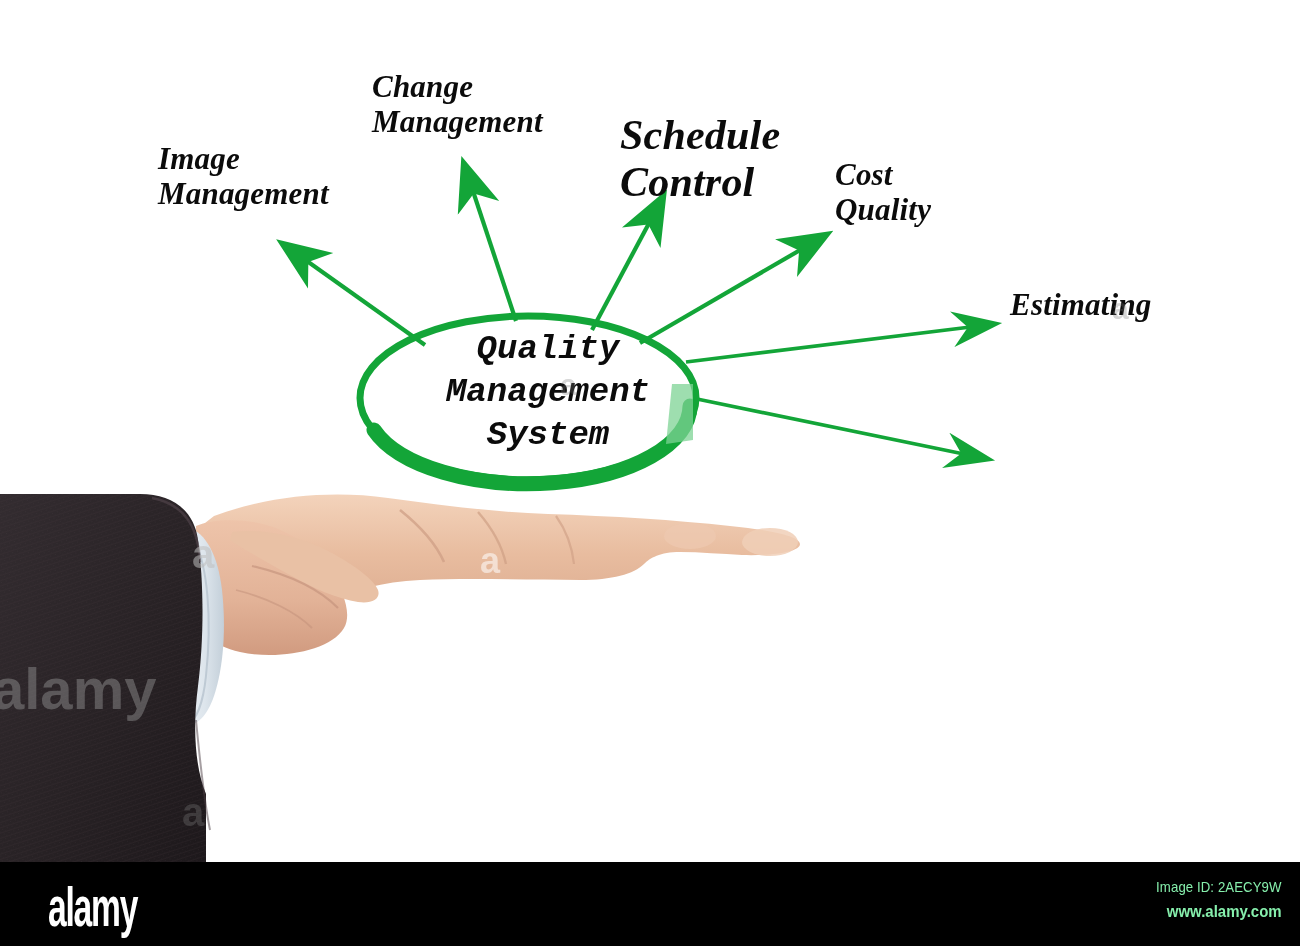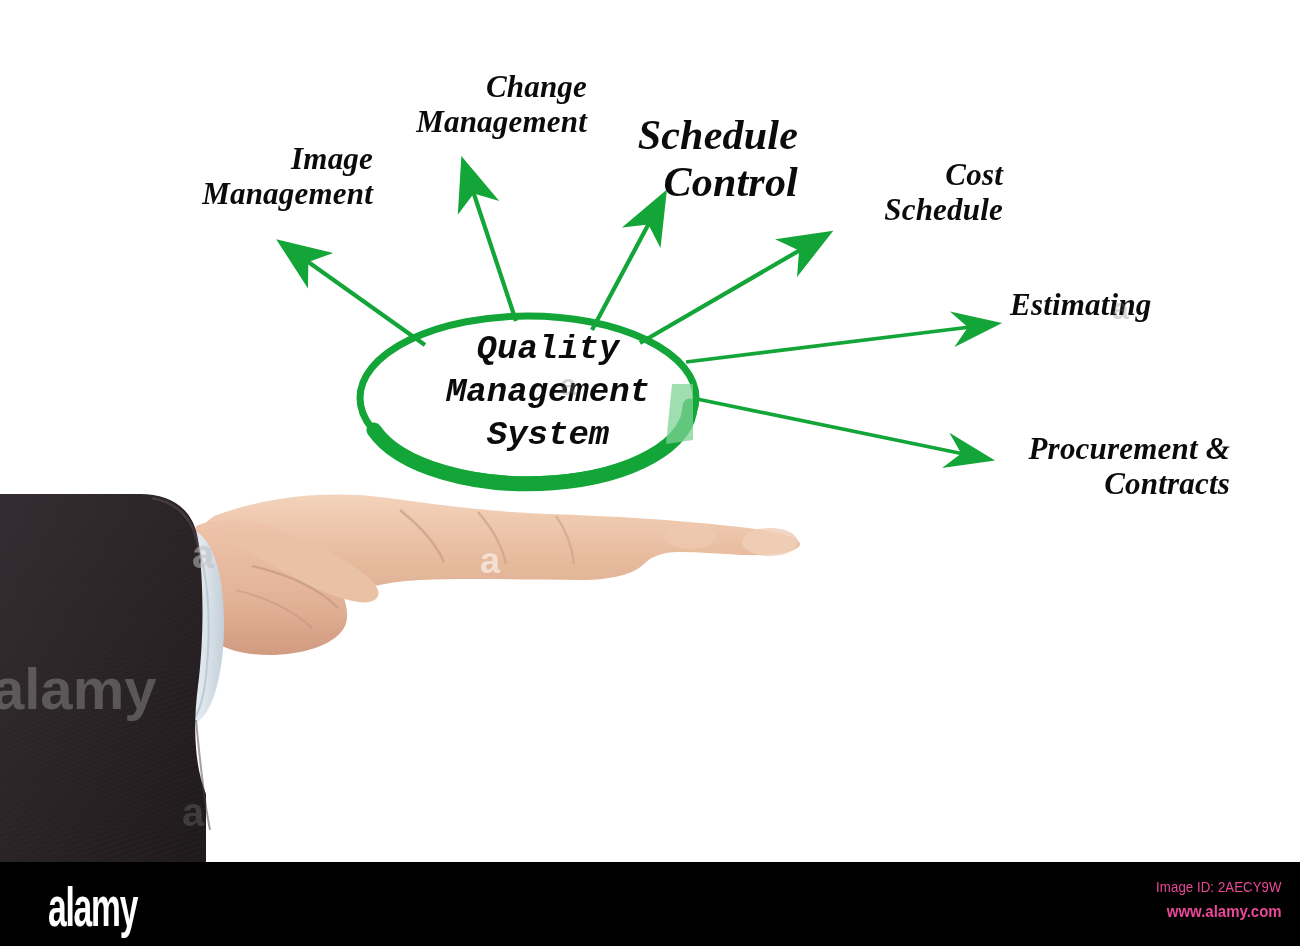--- a/index.html
+++ b/index.html
@@ -25,21 +25,21 @@
     width: 1300px;
     height: 862px;
   }
   .node-label {
     position: absolute;
     font-family: "Liberation Serif", serif;
     font-style: italic;
     font-weight: 700;
     color: #0b0b0b;
     line-height: 1.12;
-    text-align: right;
+    text-align: left;
     white-space: pre-line;
     letter-spacing: 0.2px;
     user-select: none;
   }
   #label-risk        { left:  158px; top: 142px; width: 215px; font-size: 31px; }
   #label-change      { left:  372px; top:  70px; width: 215px; font-size: 31px; }
   #label-schedule    { left:  620px; top: 112px; width: 178px; font-size: 42px; }
   #label-cost        { left:  835px; top: 158px; width: 168px; font-size: 31px; }
   #label-estimating  { left: 1010px; top: 288px; width: 185px; font-size: 31px; text-align: left; }
   #label-procurement { left: 1002px; top: 432px; width: 228px; font-size: 31px; }
@@ -105,21 +105,21 @@
     letter-spacing: -2px;
     transform: scaleX(0.60);
     transform-origin: left top;
     user-select: none;
   }
   #footer-right {
     position: absolute;
     right: 18px;
     top: 16px;
     text-align: right;
-    color: #ec4899;
+    color: #86efac;
     font-family: "Liberation Sans", sans-serif;
   }
   #footer-imageid {
     font-size: 15px;
     font-weight: 400;
     letter-spacing: 0.1px;
     transform: scaleX(0.88);
     transform-origin: right top;
   }
   #footer-url {
@@ -168,26 +168,24 @@
   <div class="node-label" id="label-risk">Image
 Management</div>
 
   <div class="node-label" id="label-change">Change
 Management</div>
 
   <div class="node-label" id="label-schedule">Schedule
 Control</div>
 
   <div class="node-label" id="label-cost">Cost
-Schedule</div>
+Quality</div>
 
   <div class="node-label" id="label-estimating">Estimating</div>
 
-  <div class="node-label" id="label-procurement">Procurement &amp;
-Contracts</div>
 
   <div class="center-label">Quality
 Management
 System</div>
 
   <svg id="hand-svg" viewBox="0 0 840 392">
     <defs>
       <linearGradient id="skinTop" x1="0" y1="0" x2="0" y2="1">
         <stop offset="0%" stop-color="#f3d3bb"></stop>
         <stop offset="45%" stop-color="#e8bc9f"></stop>

